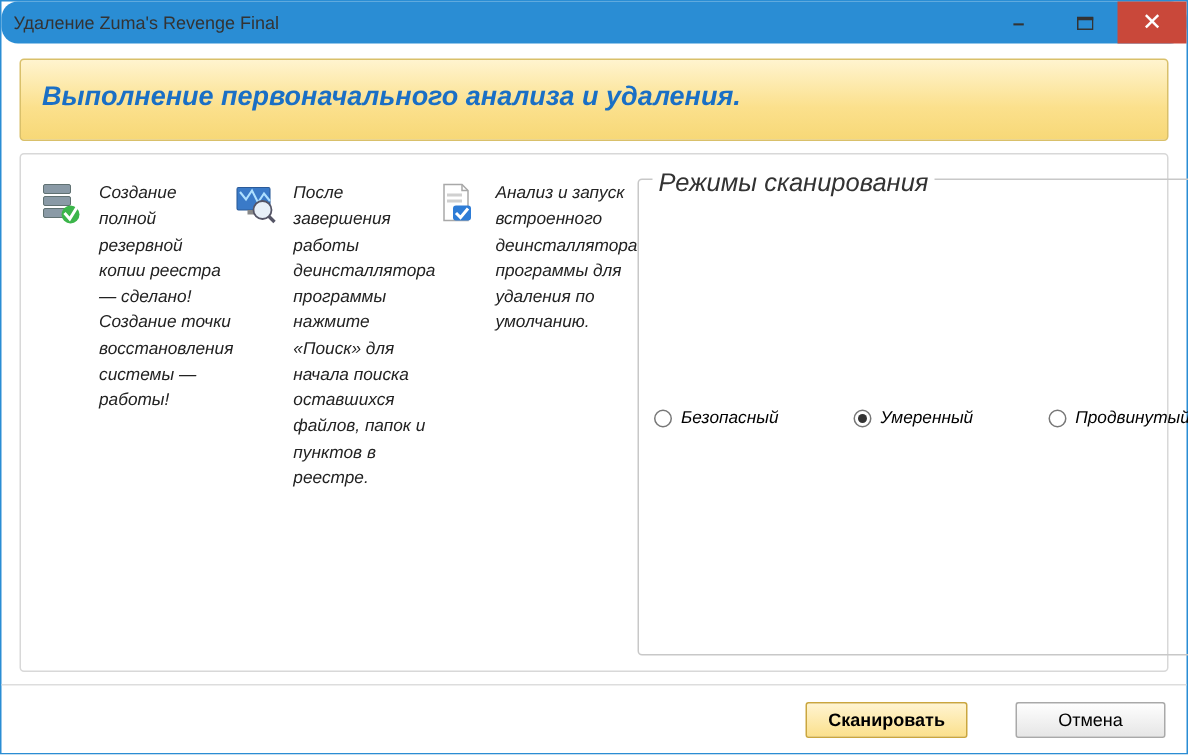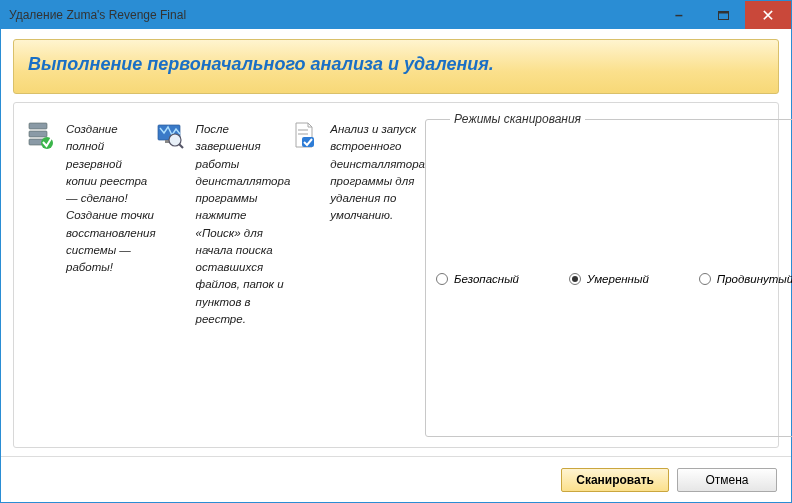--- a/index.html
+++ b/index.html
@@ -19,20 +19,21 @@
   display: flex;
   flex-direction: column;
 }
 .titlebar {
   background: #2a8dd4;
   height: 28px;
   display: flex;
   align-items: center;
   color: #222;
   font-size: 12px;
+  border-radius: 11px;
 }
 .titlebar .title {
   flex: 1;
   padding-left: 8px;
   color: #333;
 }
 .winbtns { display: flex; height: 100%; }
 .winbtn {
   width: 44px;
   display: flex;
@@ -93,24 +94,24 @@
   border-radius: 3px;
   position: relative;
   margin-top: 4px;
   padding: 14px 10px 12px 10px;
   display: flex;
   gap: 50px;
 }
 .radio-group .legend {
   position: absolute;
   top: -8px;
-  left: 24px;
+  left: 9px;
   background: #fff;
   padding: 0 4px;
-  font-size: 12px;
+  font-size: 17px;
   color: #333;
 }
 .radio-item {
   display: flex;
   align-items: center;
   gap: 6px;
   font-size: 11.5px;
   cursor: pointer;
 }
 .radio-item .rdot {
@@ -145,20 +146,21 @@
   height: 24px;
   border: 1px solid #a9a9a9;
   background: linear-gradient(#fefefe, #e6e6e6);
   font-size: 12px;
   border-radius: 2px;
   display: inline-flex;
   align-items: center;
   justify-content: center;
   cursor: pointer;
   padding: 0 14px;
+  margin-left: 24px;
 }
 .btn.primary {
   border: 1px solid #caa63e;
   background: linear-gradient(#fff4d1, #fbe08c);
   font-weight: bold;
 }
 </style>
 </head>
 <body>
 

